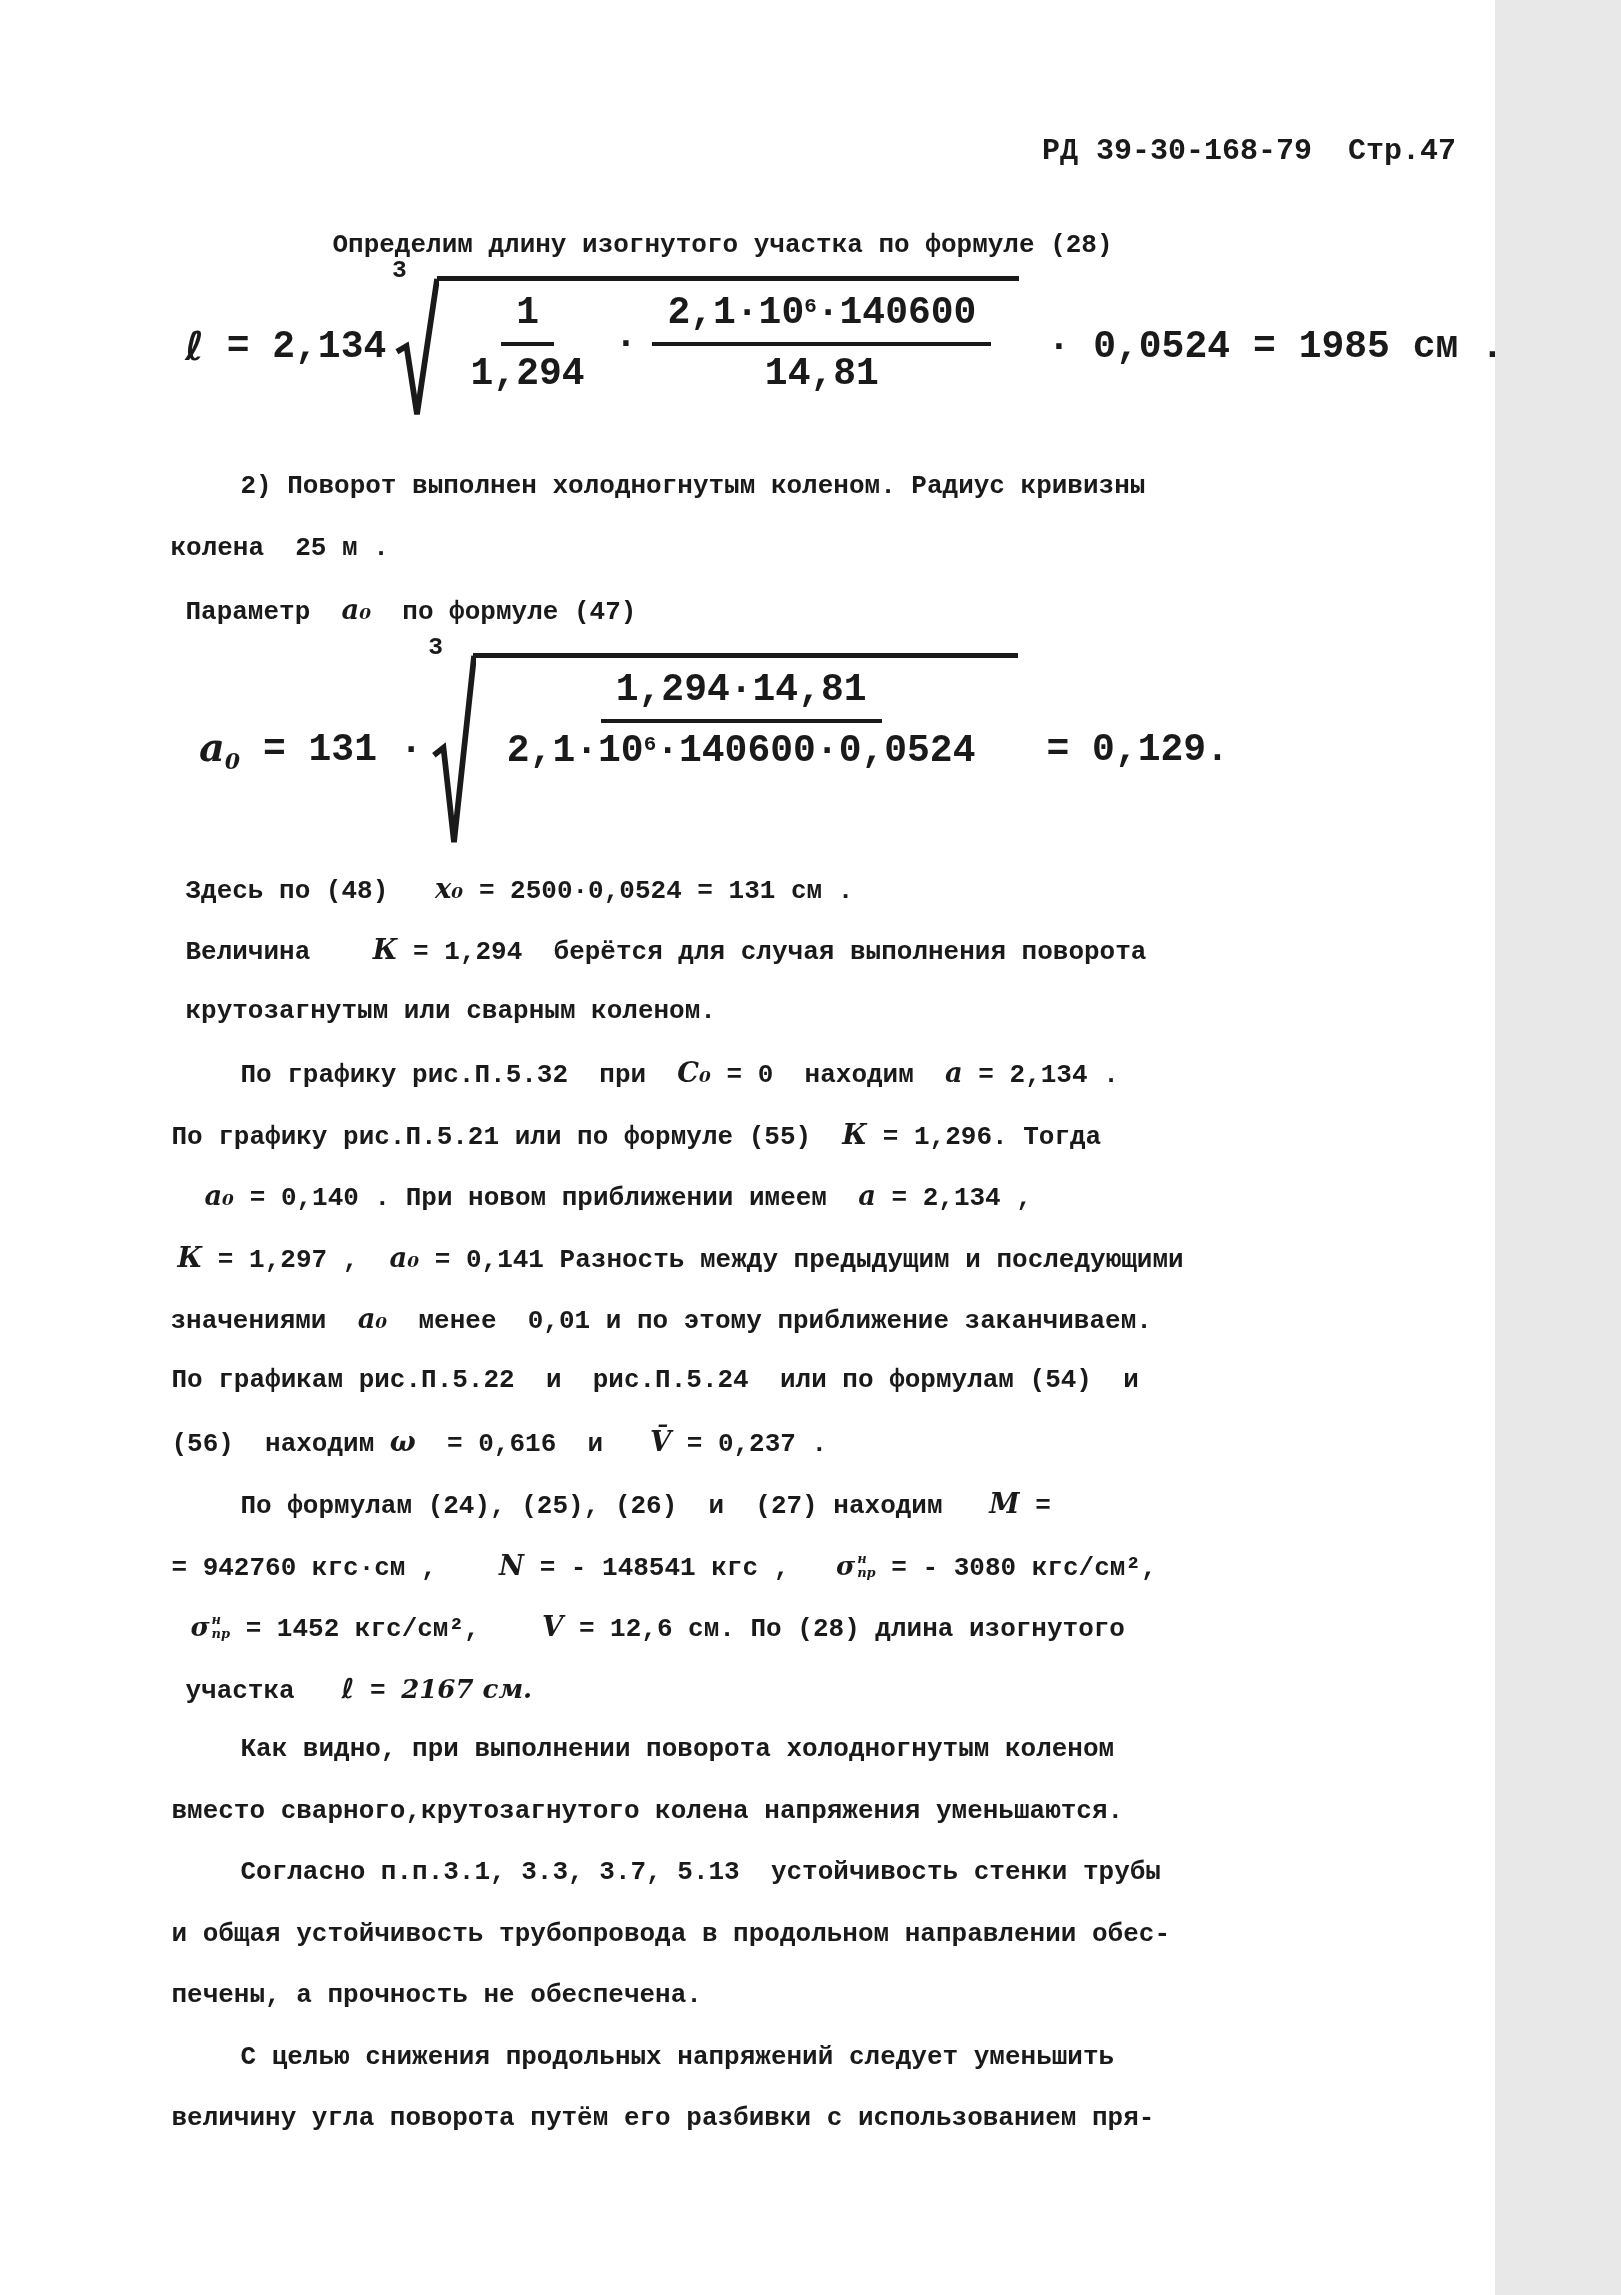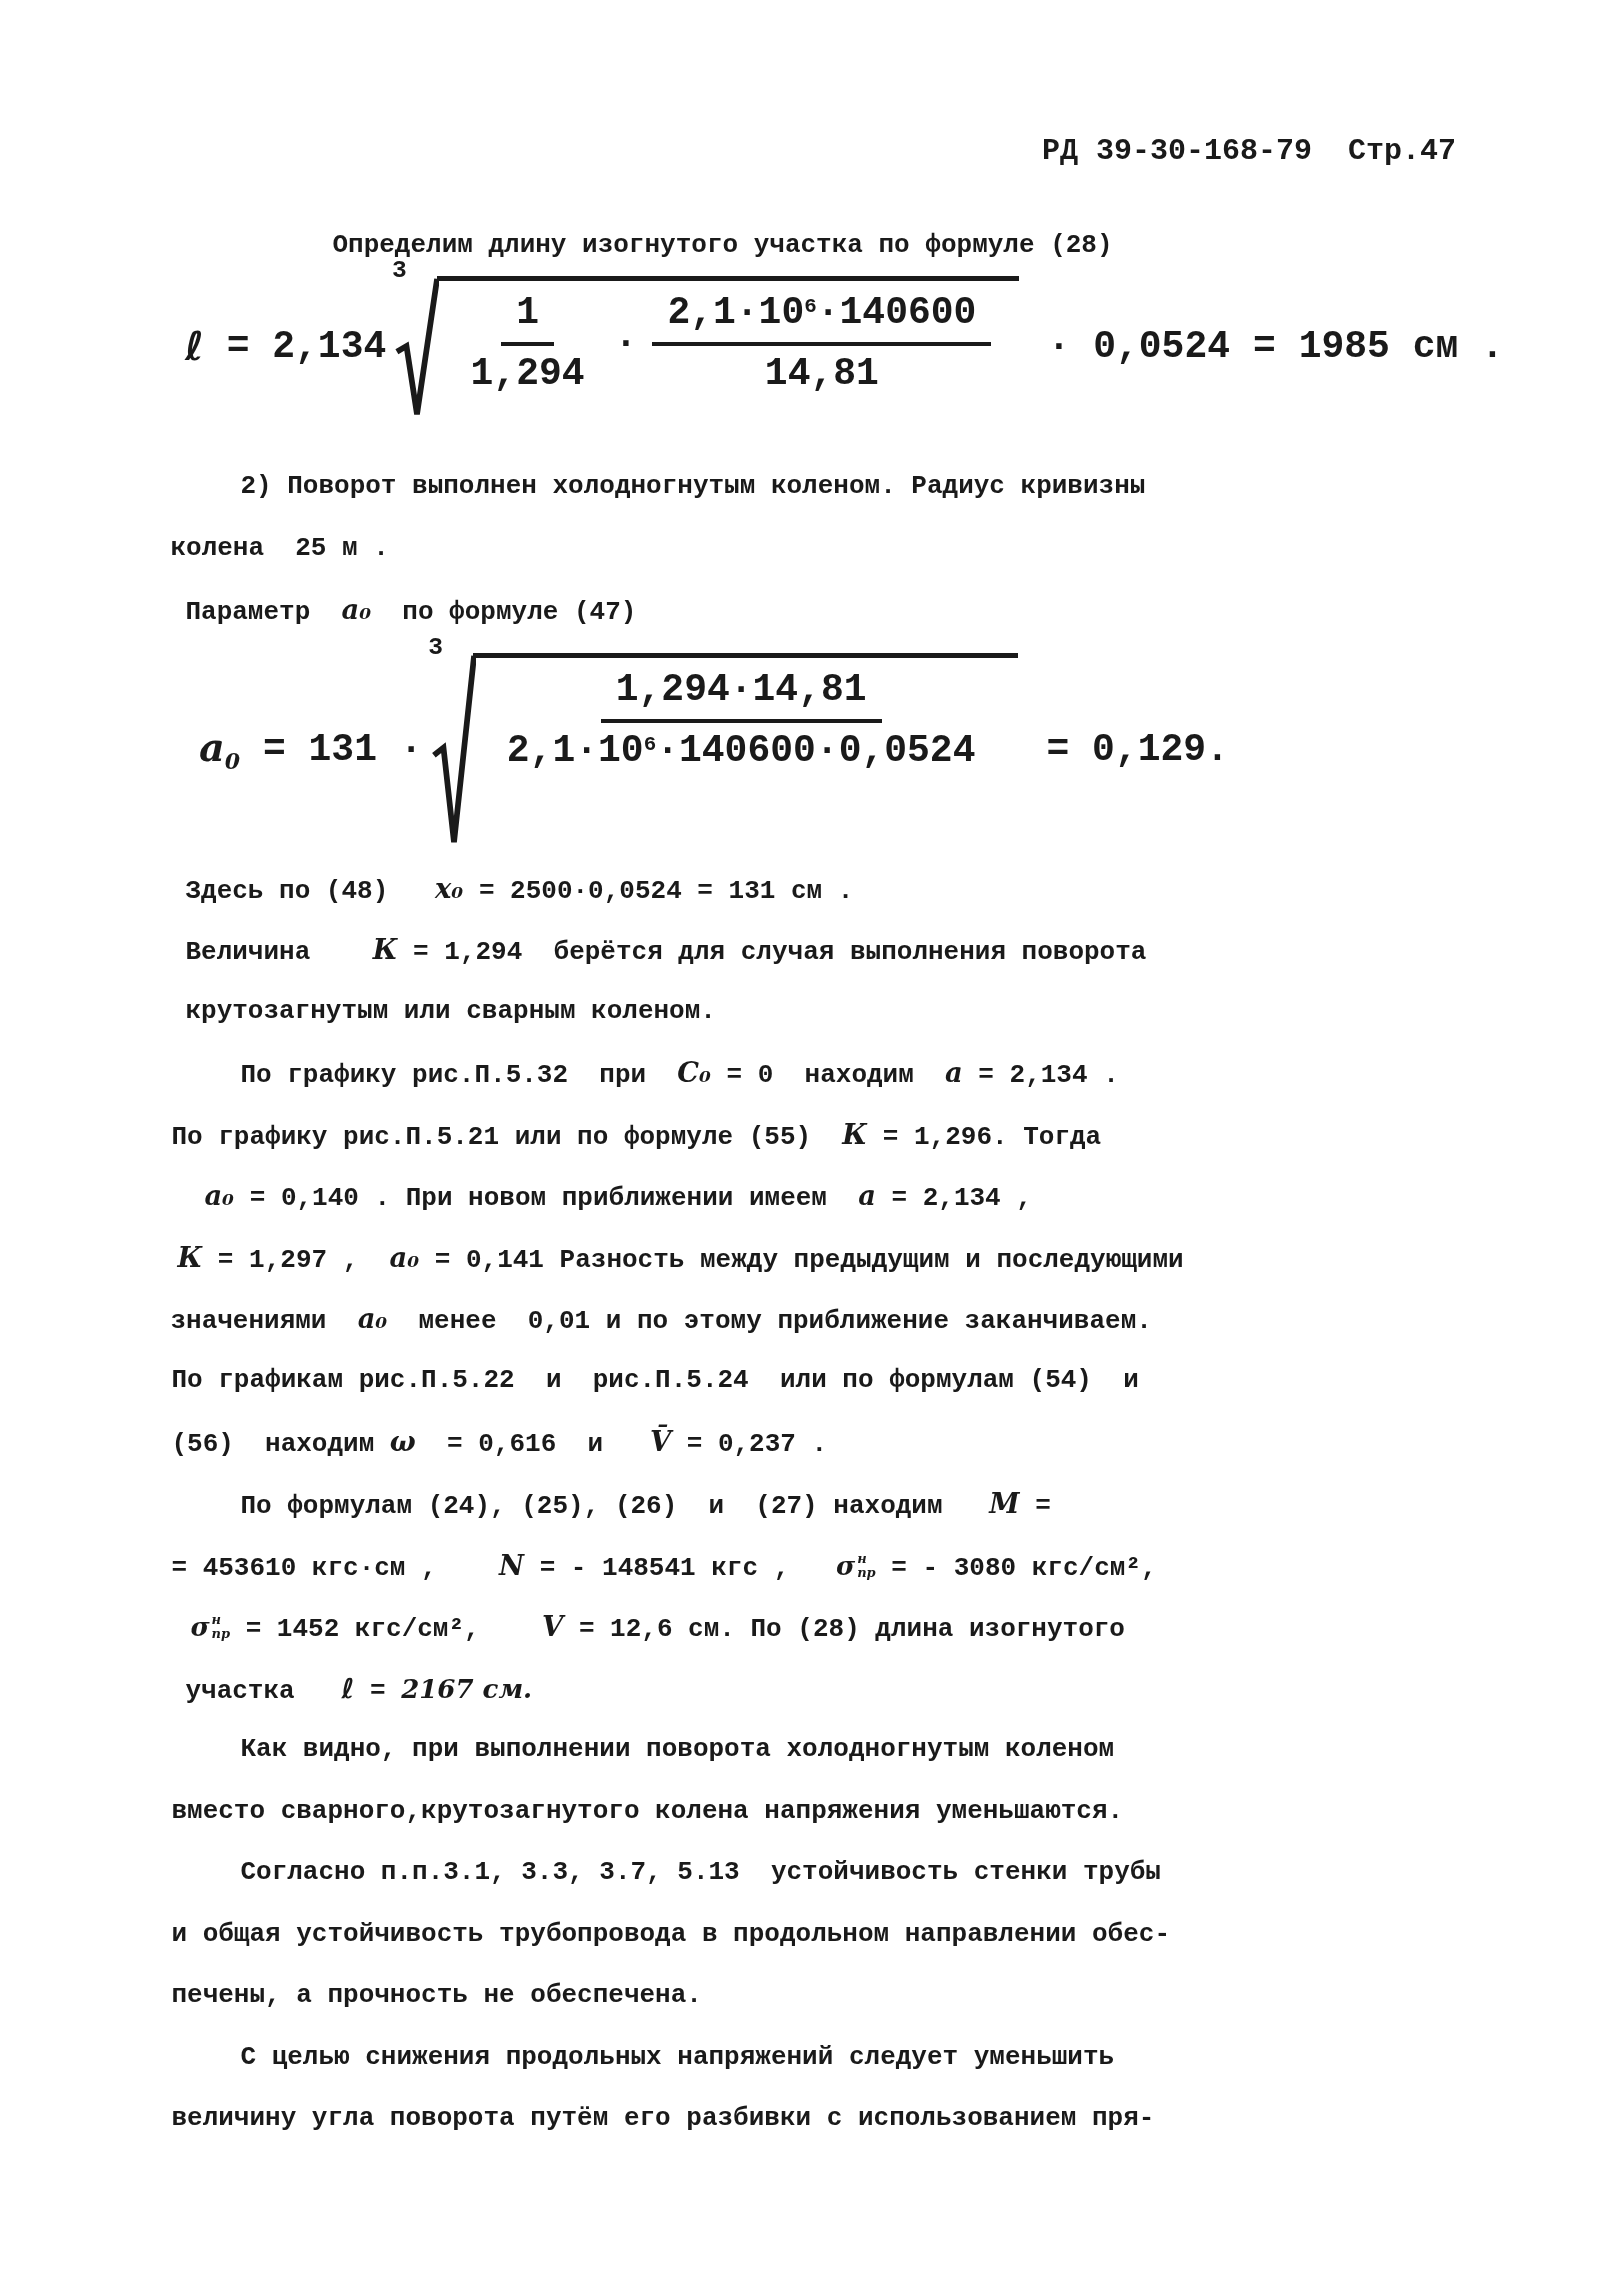--- a/index.html
+++ b/index.html
@@ -1,18 +1,18 @@
 <!DOCTYPE html>
 <html lang="ru" style="font-size:15px"><head>
 <meta charset="utf-8">
 <style>
   html,body{margin:0;padding:0;background:#e8e8e8;}
   .page{
     position:relative;
-    width:1621px;height:2296px;
+    width:1495px;height:2296px;
     background:#ffffff;
     overflow:hidden;
     font-family:"Liberation Mono","DejaVu Sans Mono",monospace;
     font-weight:bold;
     color:#1a1a1a;
   }
   .ln{
     position:absolute;
     white-space:pre;
     font-size:26px;
@@ -162,21 +162,21 @@
   <div class="ln" style="left:109px;top:1341px;">
     <span>По графикам рис.П.5.22  и  рис.П.5.24  или по формулам (54)  и</span>
   </div>
   <div class="ln" style="left:109px;top:1402px;">
     <span>(56)  находим </span><span class="var">ω</span><span>  = 0,616  и   </span><span class="var">V̄</span><span> = 0,237 .</span>
   </div>
   <div class="ln" style="left:178px;top:1464px;">
     <span>По формулам (24), (25), (26)  и  (27) находим   </span><span class="var">М</span><span> =</span>
   </div>
   <div class="ln" style="left:109px;top:1526px;">
-    <span>= 453610 кгс·см ,    </span><span class="var">N</span><span> = - 148541 кгс ,   </span><span class="sigma"><span>σ</span><span class="ss"><span>н</span><span>пр</span></span></span><span> = - 3080 кгс/см²,</span>
+    <span>= 942760 кгс·см ,    </span><span class="var">N</span><span> = - 148541 кгс ,   </span><span class="sigma"><span>σ</span><span class="ss"><span>н</span><span>пр</span></span></span><span> = - 3080 кгс/см²,</span>
   </div>
   <div class="ln" style="left:128px;top:1587px;">
     <span class="sigma"><span>σ</span><span class="ss"><span>н</span><span>пр</span></span></span><span> = 1452 кгс/см²,    </span><span class="var">V</span><span> = 12,6 см. По (28) длина изогнутого</span>
   </div>
   <div class="ln" style="left:123px;top:1649px;">
     <span>участка   </span><span class="var">ℓ</span><span> = </span><span class="hand">2167 см.</span>
   </div>
   <div class="ln" style="left:178px;top:1710px;">
     <span>Как видно, при выполнении поворота холодногнутым коленом</span>
   </div>

